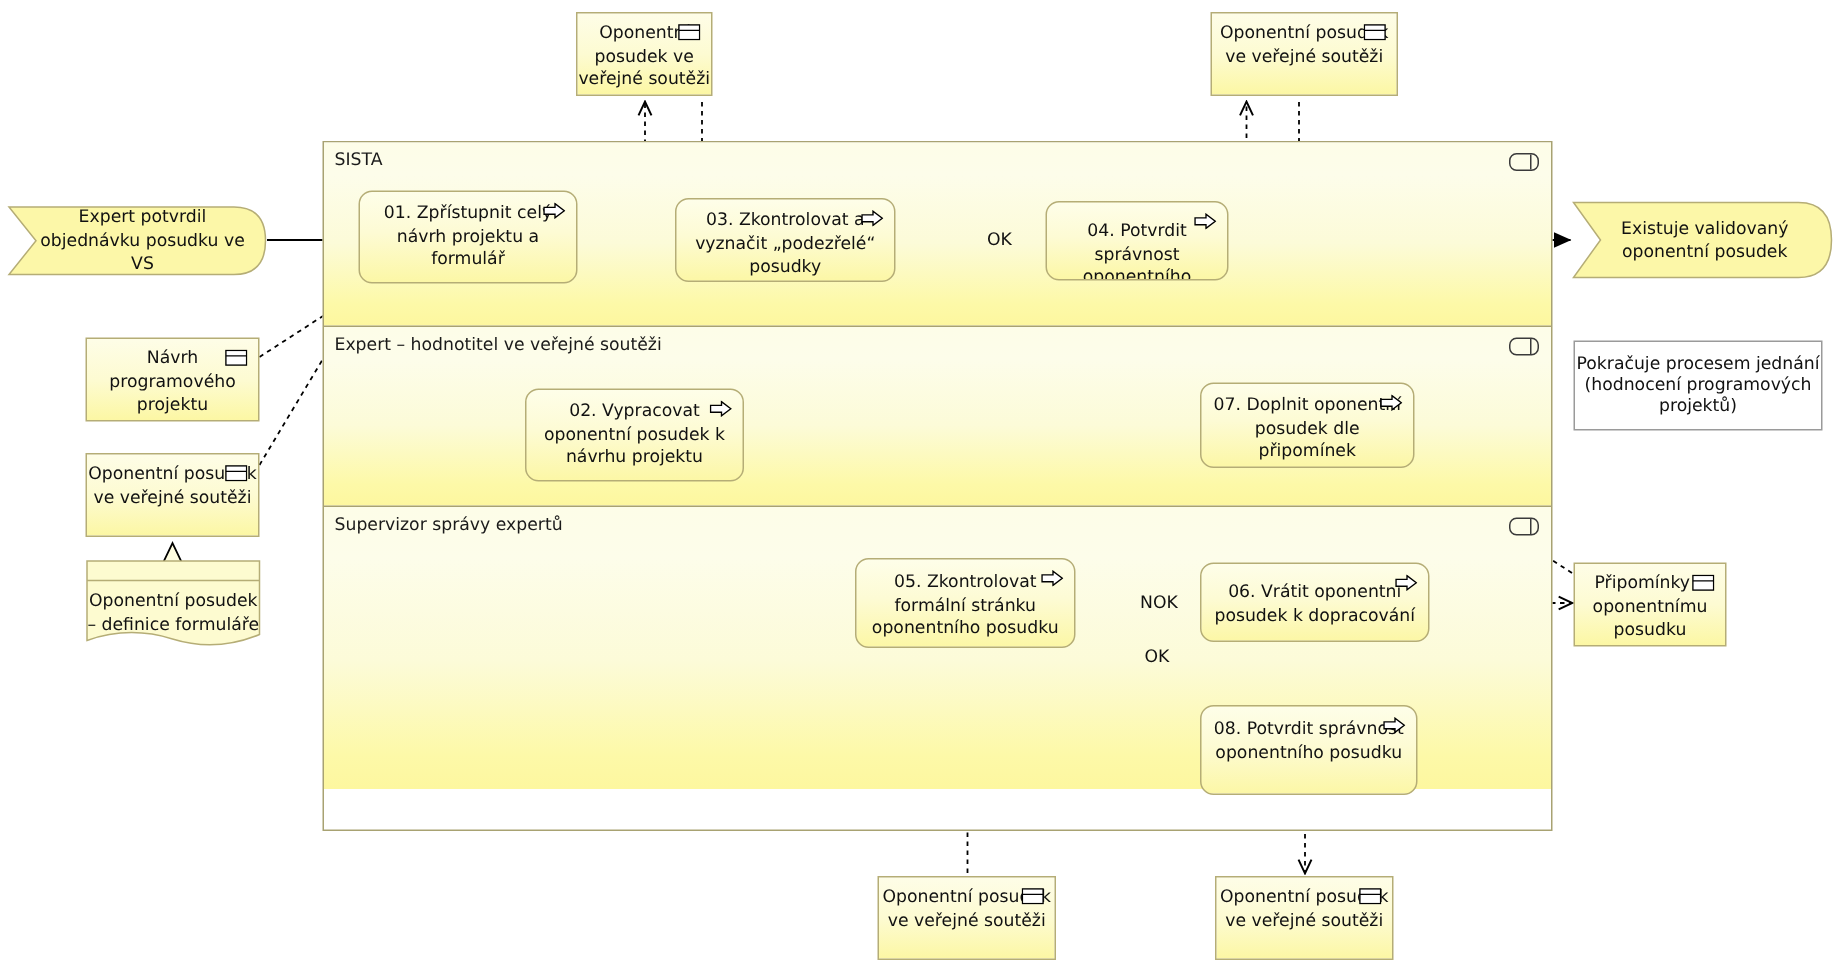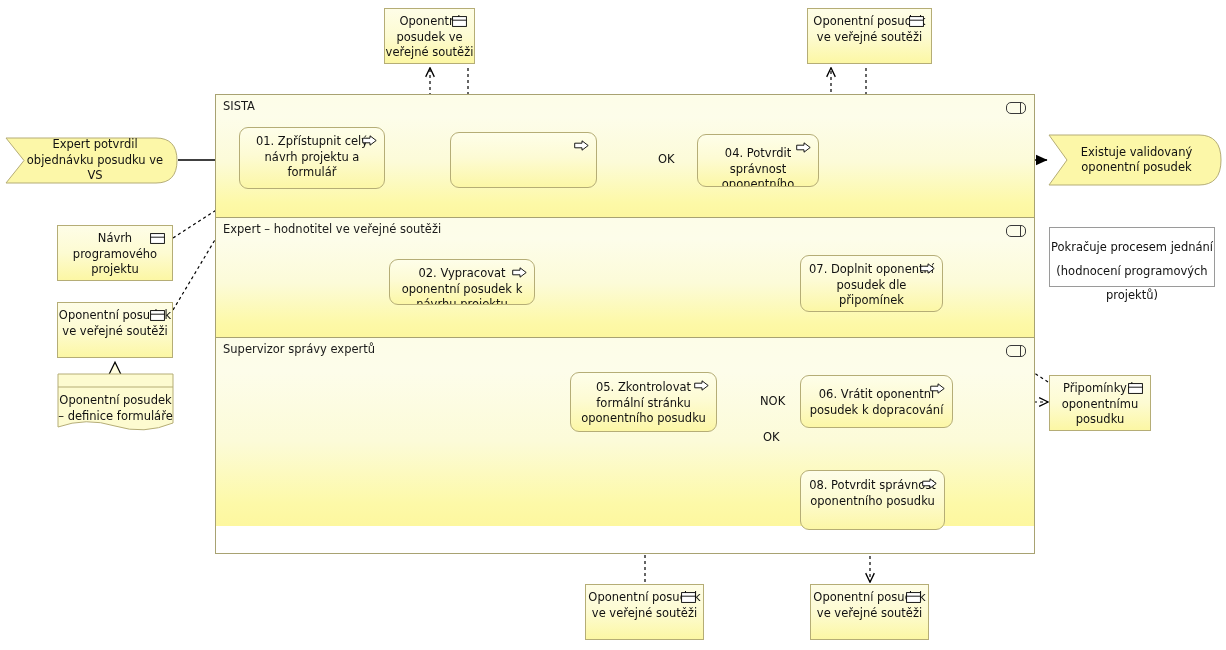--- a/index.html
+++ b/index.html
@@ -66,21 +66,21 @@
   .event{
     font-size:11.5px;line-height:15.5px;text-align:center;color:#111;
   }
   .event .etxt{position:absolute;left:0;right:0;top:0;height:100%;
     display:flex;align-items:center;justify-content:center;padding:0 14px 0 22px;box-sizing:border-box;}
   .event.right .etxt{padding:0 22px 0 26px;}
 
   
   .note{
     border:1px solid #9a9a9a;background:#ffffff;
-    font-size:11.5px;line-height:24px;text-align:center;color:#111;
+    font-size:11.5px;line-height:14px;text-align:center;color:#111;
     padding-top:7px;
   }
 
   .flowlabel{
     position:absolute;font-size:11.5px;color:#111;background:transparent;
     white-space:nowrap;
   }
 </style>
 </head>
 <body>
@@ -194,31 +194,32 @@
     <span class="etxt">Existuje validovaný oponentní posudek</span>
   </div>
 
   <div class="node task" style="left:239px;top:127px;width:146px;height:62px;">
     <svg class="subproc" viewBox="0 0 15 11">
       <path d="M0.7,3.2 L8,3.2 L8,0.8 L14.2,5.5 L8,10.2 L8,7.8 L0.7,7.8 Z" fill="#fff" stroke="#000" stroke-width="0.9"></path>
     </svg>
     <span class="lbl">01. Zpřístupnit celý návrh projektu a formulář</span>
   </div>
 
-  <div class="node task" style="left:350px;top:259px;width:146px;height:46px;margin-left:39px;">
+  <div class="node task" style="left:350px;top:259px;width:146px;height:62px;">
     <svg class="subproc" viewBox="0 0 15 11">
       <path d="M0.7,3.2 L8,3.2 L8,0.8 L14.2,5.5 L8,10.2 L8,7.8 L0.7,7.8 Z" fill="#fff" stroke="#000" stroke-width="0.9"></path>
     </svg>
     <span class="lbl">02. Vypracovat oponentní posudek k návrhu projektu</span>
   </div>
 
   <div class="node task" style="left:450px;top:132px;width:147px;height:56px;">
     <svg class="subproc" viewBox="0 0 15 11">
       <path d="M0.7,3.2 L8,3.2 L8,0.8 L14.2,5.5 L8,10.2 L8,7.8 L0.7,7.8 Z" fill="#fff" stroke="#000" stroke-width="0.9"></path>
     </svg>
+    <span class="lbl">03. Zkontrolovat a vyznačit „podezřelé“ posudky</span>
   </div>
 
   <div class="node task" style="left:697px;top:134px;width:122px;height:53px;padding-top:11px;">
     <svg class="subproc" viewBox="0 0 15 11">
       <path d="M0.7,3.2 L8,3.2 L8,0.8 L14.2,5.5 L8,10.2 L8,7.8 L0.7,7.8 Z" fill="#fff" stroke="#000" stroke-width="0.9"></path>
     </svg>
     <span class="lbl">04. Potvrdit správnost oponentního posudku</span>
   </div>
 
   <div class="node task" style="left:570px;top:372px;width:147px;height:60px;padding-top:7px;">

